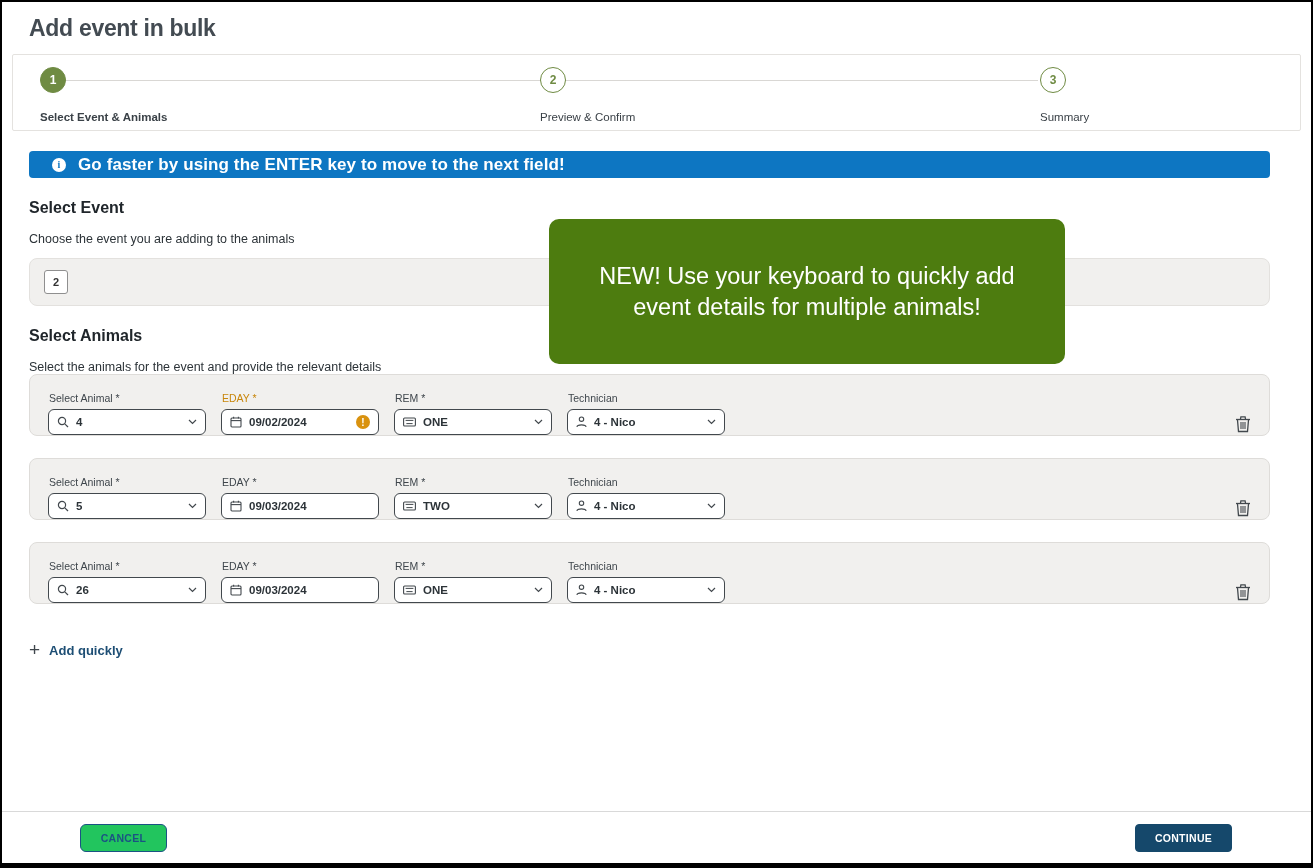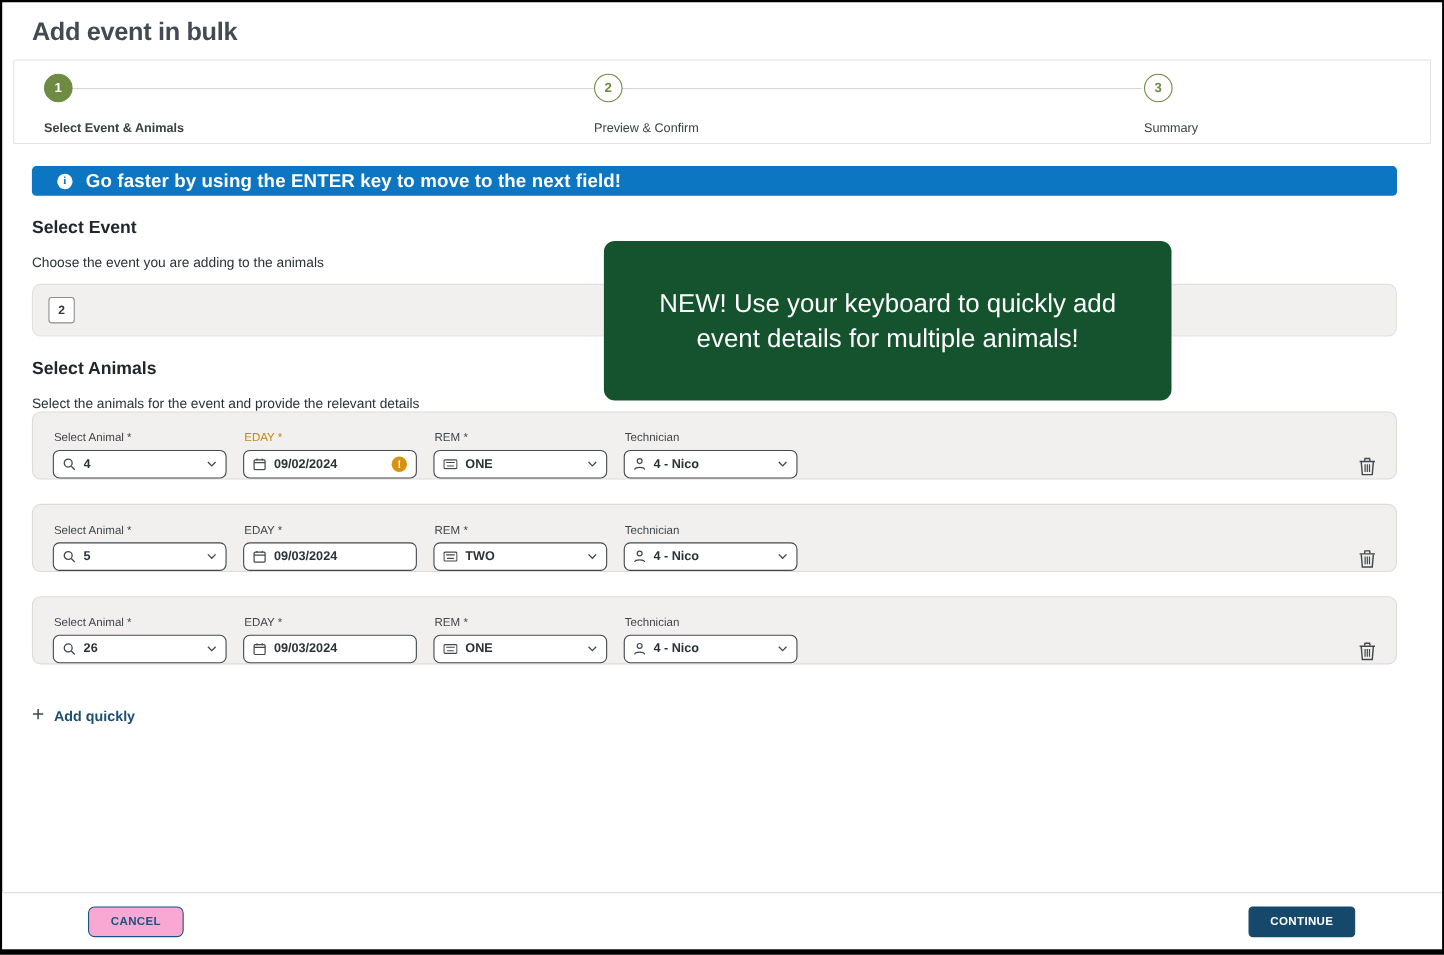--- a/index.html
+++ b/index.html
@@ -66,21 +66,21 @@
     border:1px solid #8f8f8f; border-radius:3px;
     display:flex; align-items:center; justify-content:center;
     font-size:11px; font-weight:bold; color:#333;
   }
   .event-texts{ margin-left:18px; }
   .event-name{ font-size:13.5px; font-weight:bold; color:#20262b; line-height:15px; }
   .event-details{ font-size:9.5px; color:#6e6a64; margin-top:2px; letter-spacing:0.1px; }
   
   .kb-tooltip{
     position:absolute; left:547px; top:217px; width:516px; height:145px;
-    background:#14532d; border-radius:10px; z-index:10;
+    background:#4d7c0f; border-radius:10px; z-index:10;
     display:flex; align-items:center; justify-content:center; text-align:center;
     color:#fff; font-size:23.5px; line-height:31px; padding:0 26px;
   }
   
   .animal-card{
     margin:0 41px 22px 27px; height:62px;
     background:#f1f0ee; border:1px solid #dedcd9; border-radius:8px;
     display:flex; align-items:flex-end; padding:9px 16px 0 18px;
   }
   .animal-card:first-of-type{ margin-top:14px; }
@@ -114,21 +114,21 @@
   .add-animal .add-label{ font-size:13px; font-weight:bold; }
   
   .footer{
     position:absolute; left:0; right:0; bottom:0; height:52px;
     border-top:1px solid #d9d9d9; background:#fff;
     display:flex; align-items:center; justify-content:space-between;
     padding:0 79px 0 78px;
   }
   .btn{ font-family:"Liberation Sans", sans-serif; font-weight:bold; font-size:10.5px; letter-spacing:0.3px; cursor:pointer; }
   .btn-cancel{
-    width:87px; height:28px; background:#f9a8d4; color:#1b5383;
+    width:87px; height:28px; background:#22c55e; color:#1b5383;
     border:1px solid #1b5383; border-radius:6px;
   }
   .btn-continue{
     width:97px; height:28px; background:#15486b; color:#fff;
     border:1px solid #15486b; border-radius:4px;
   }
   svg{ display:block; }
 </style>
 </head>
 <body>

